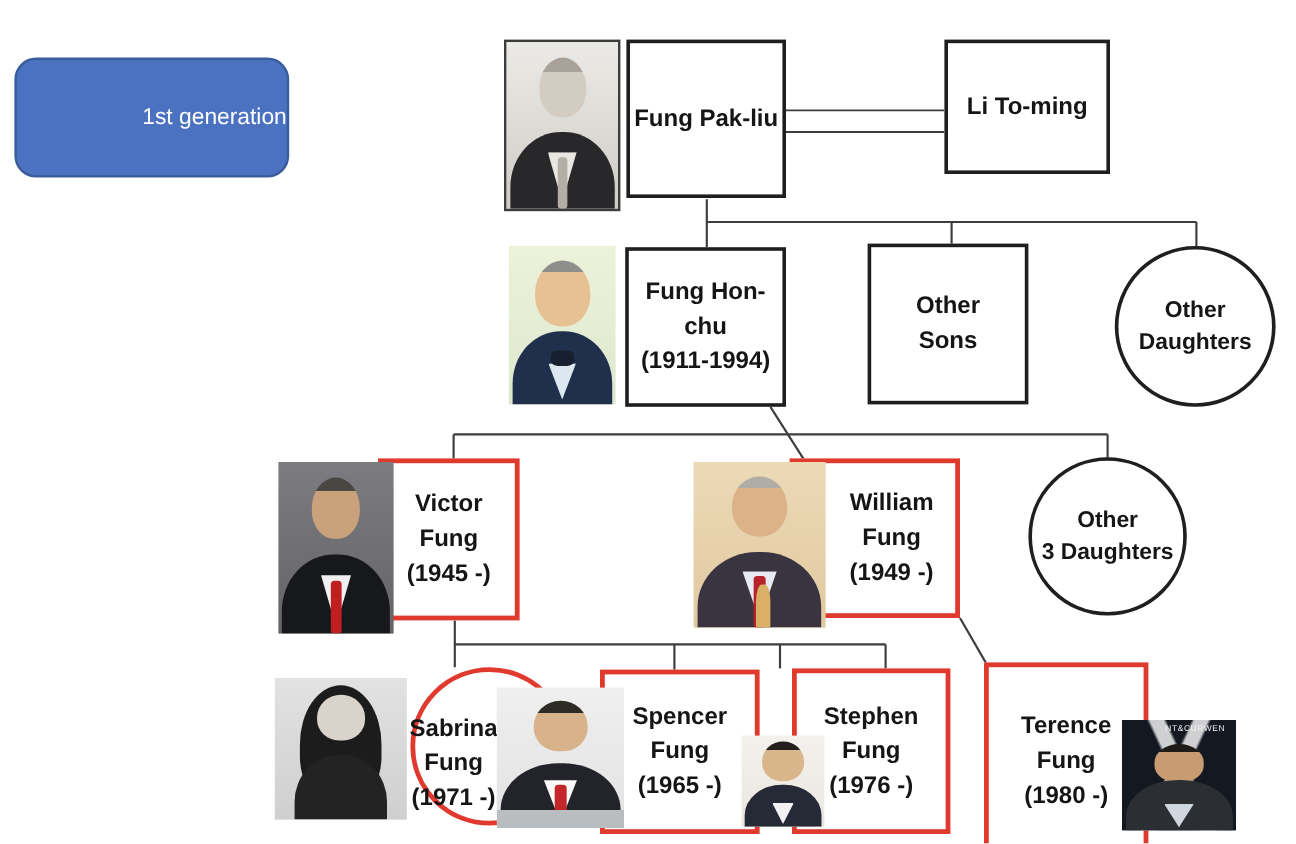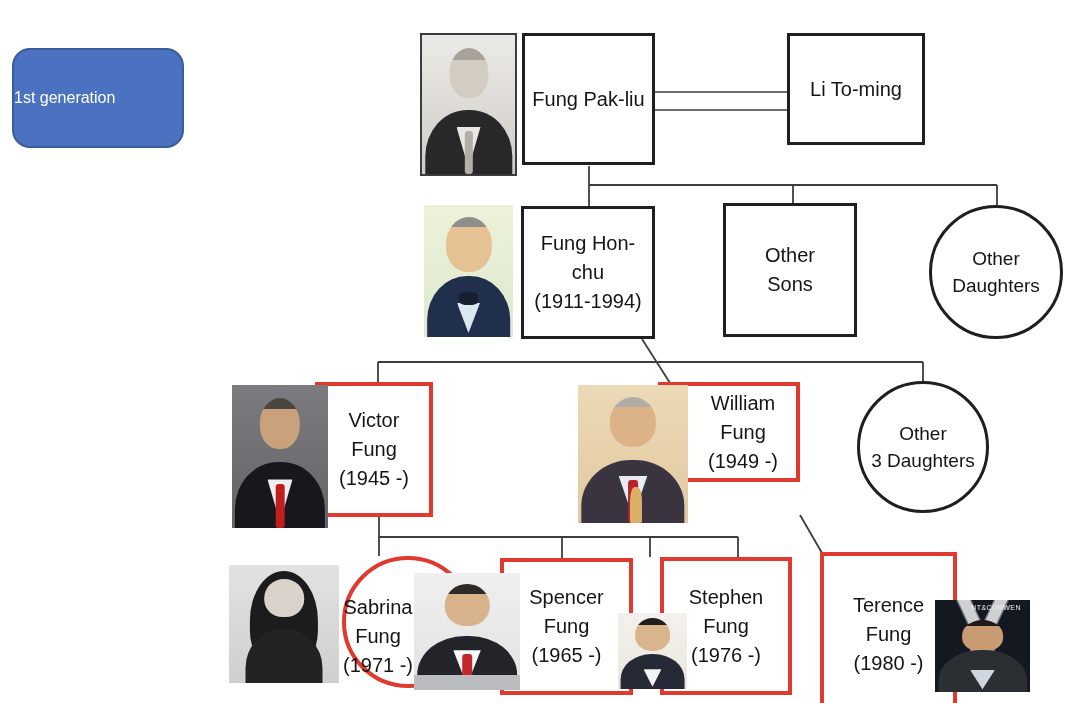--- a/index.html
+++ b/index.html
@@ -7,39 +7,39 @@
     position:relative;width:1080px;height:703px;background:#fff;
     font-family:"Liberation Sans","DejaVu Sans",sans-serif;overflow:hidden;
   }
   
   .connectors{position:absolute;left:0;top:0;z-index:1;}
   .connectors path{stroke:var(--connector,#3d3d3d);stroke-width:1.8;fill:none;}
   .connectors path.double{stroke-width:1.6;}
 
   
   .gen-label{
-    position:absolute;left:12px;width:172px;height:100px;z-index:2;
+    position:absolute;left:12px;width:229px;height:100px;z-index:2;
     background:var(--generation_label_bg,#4a72c0);
     border:2px solid var(--generation_label_border,#3a5c9c);
-    border-radius:18px;display:flex;align-items:center;justify-content:flex-start;
-    color:#fff;font-size:16px;box-sizing:border-box;
+    border-radius:18px;display:flex;align-items:center;justify-content:flex-end;
+    color:#fff;font-size:19px;box-sizing:border-box;
   }
 
   
   .node{
     position:absolute;z-index:2;background:#fff;box-sizing:border-box;
     display:flex;align-items:center;justify-content:center;
     border:3px solid var(--box_border_black,#1f1f1f);
   }
   .node.red{border:4px solid var(--highlight_red,#e0392d);}
   .node.circle{border-radius:50%;border-width:3px;}
   .node.circle.red{border-width:4px;}
   .node-label{
     white-space:pre;text-align:center;color:#151515;
-    font-size:20px;line-height:29px;z-index:3;
+    font-size:20px;line-height:29px;z-index:3;font-weight:bold;
   }
   .node.circle .node-label{font-size:19px;line-height:27px;}
   .label-shift-right{padding-left:28px;}
   .label-shift-left{transform:translateX(-30px);margin-top:28px;}
 
   
   .photo{position:absolute;z-index:4;overflow:hidden;}
   .ph-head{
     position:absolute;top:9%;left:50%;transform:translateX(-50%);
     width:42%;height:36%;border-radius:50% 50% 46% 46%;
@@ -171,21 +171,21 @@
   <div class="node circle" style="left:929px;top:205px;width:134px;height:134px">
     <span class="node-label">Other
 Daughters</span>
   </div>
 
   <div class="node red" style="left:315px;top:382px;width:118px;height:135px">
     <span class="node-label">Victor
 Fung
 (1945 -)</span>
   </div>
-  <div class="node red" style="left:658px;top:382px;width:142px;height:100px">
+  <div class="node red" style="left:658px;top:382px;width:142px;height:133px">
     <span class="node-label label-shift-right">William
 Fung
 (1949 -)</span>
   </div>
   <div class="node circle" style="left:857px;top:381px;width:132px;height:132px">
     <span class="node-label">Other
 3 Daughters</span>
   </div>
 
   <div class="node circle red" style="left:342px;top:556px;width:132px;height:132px">

